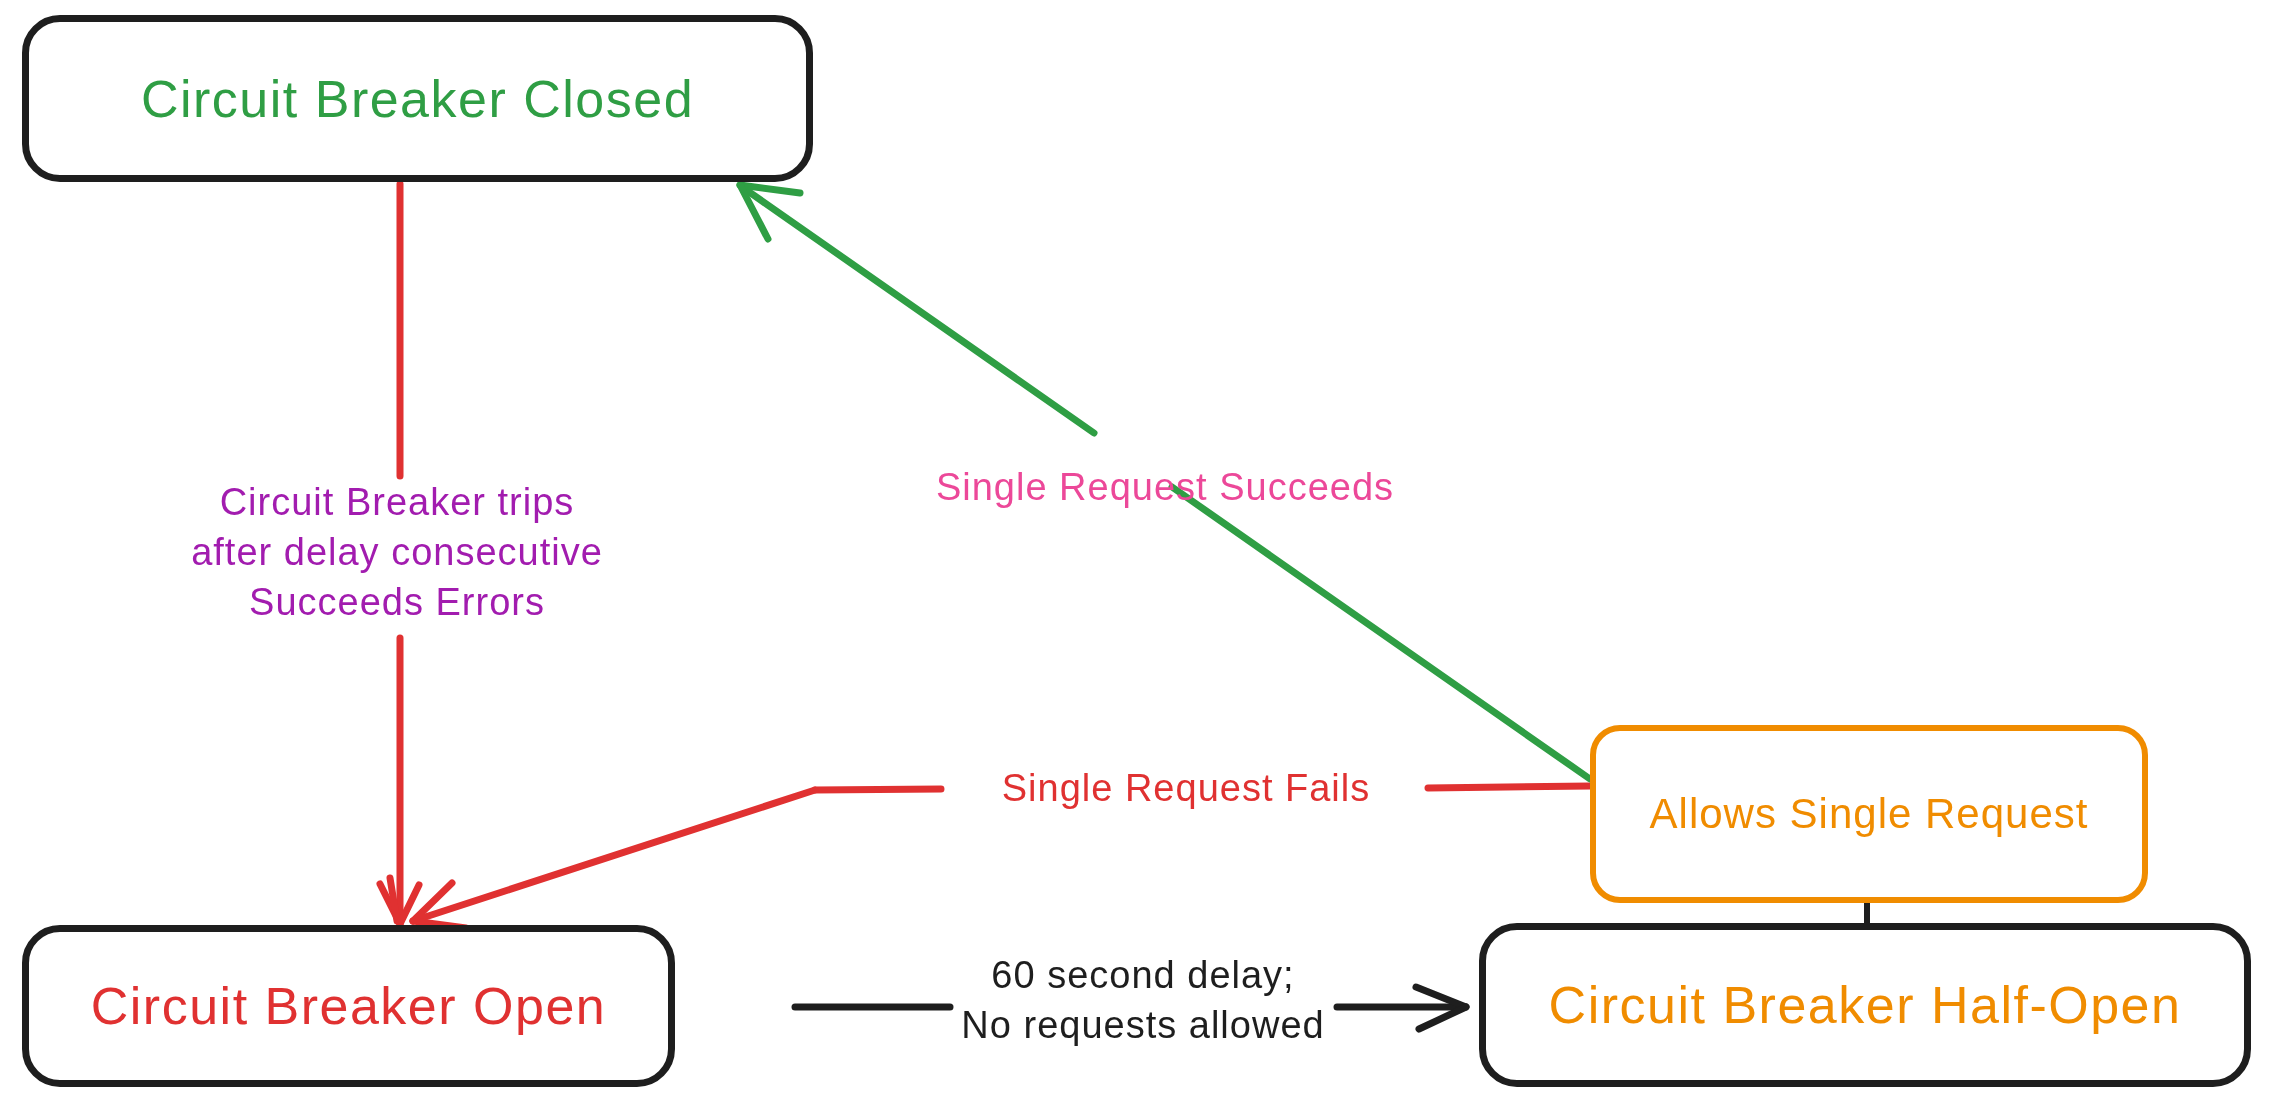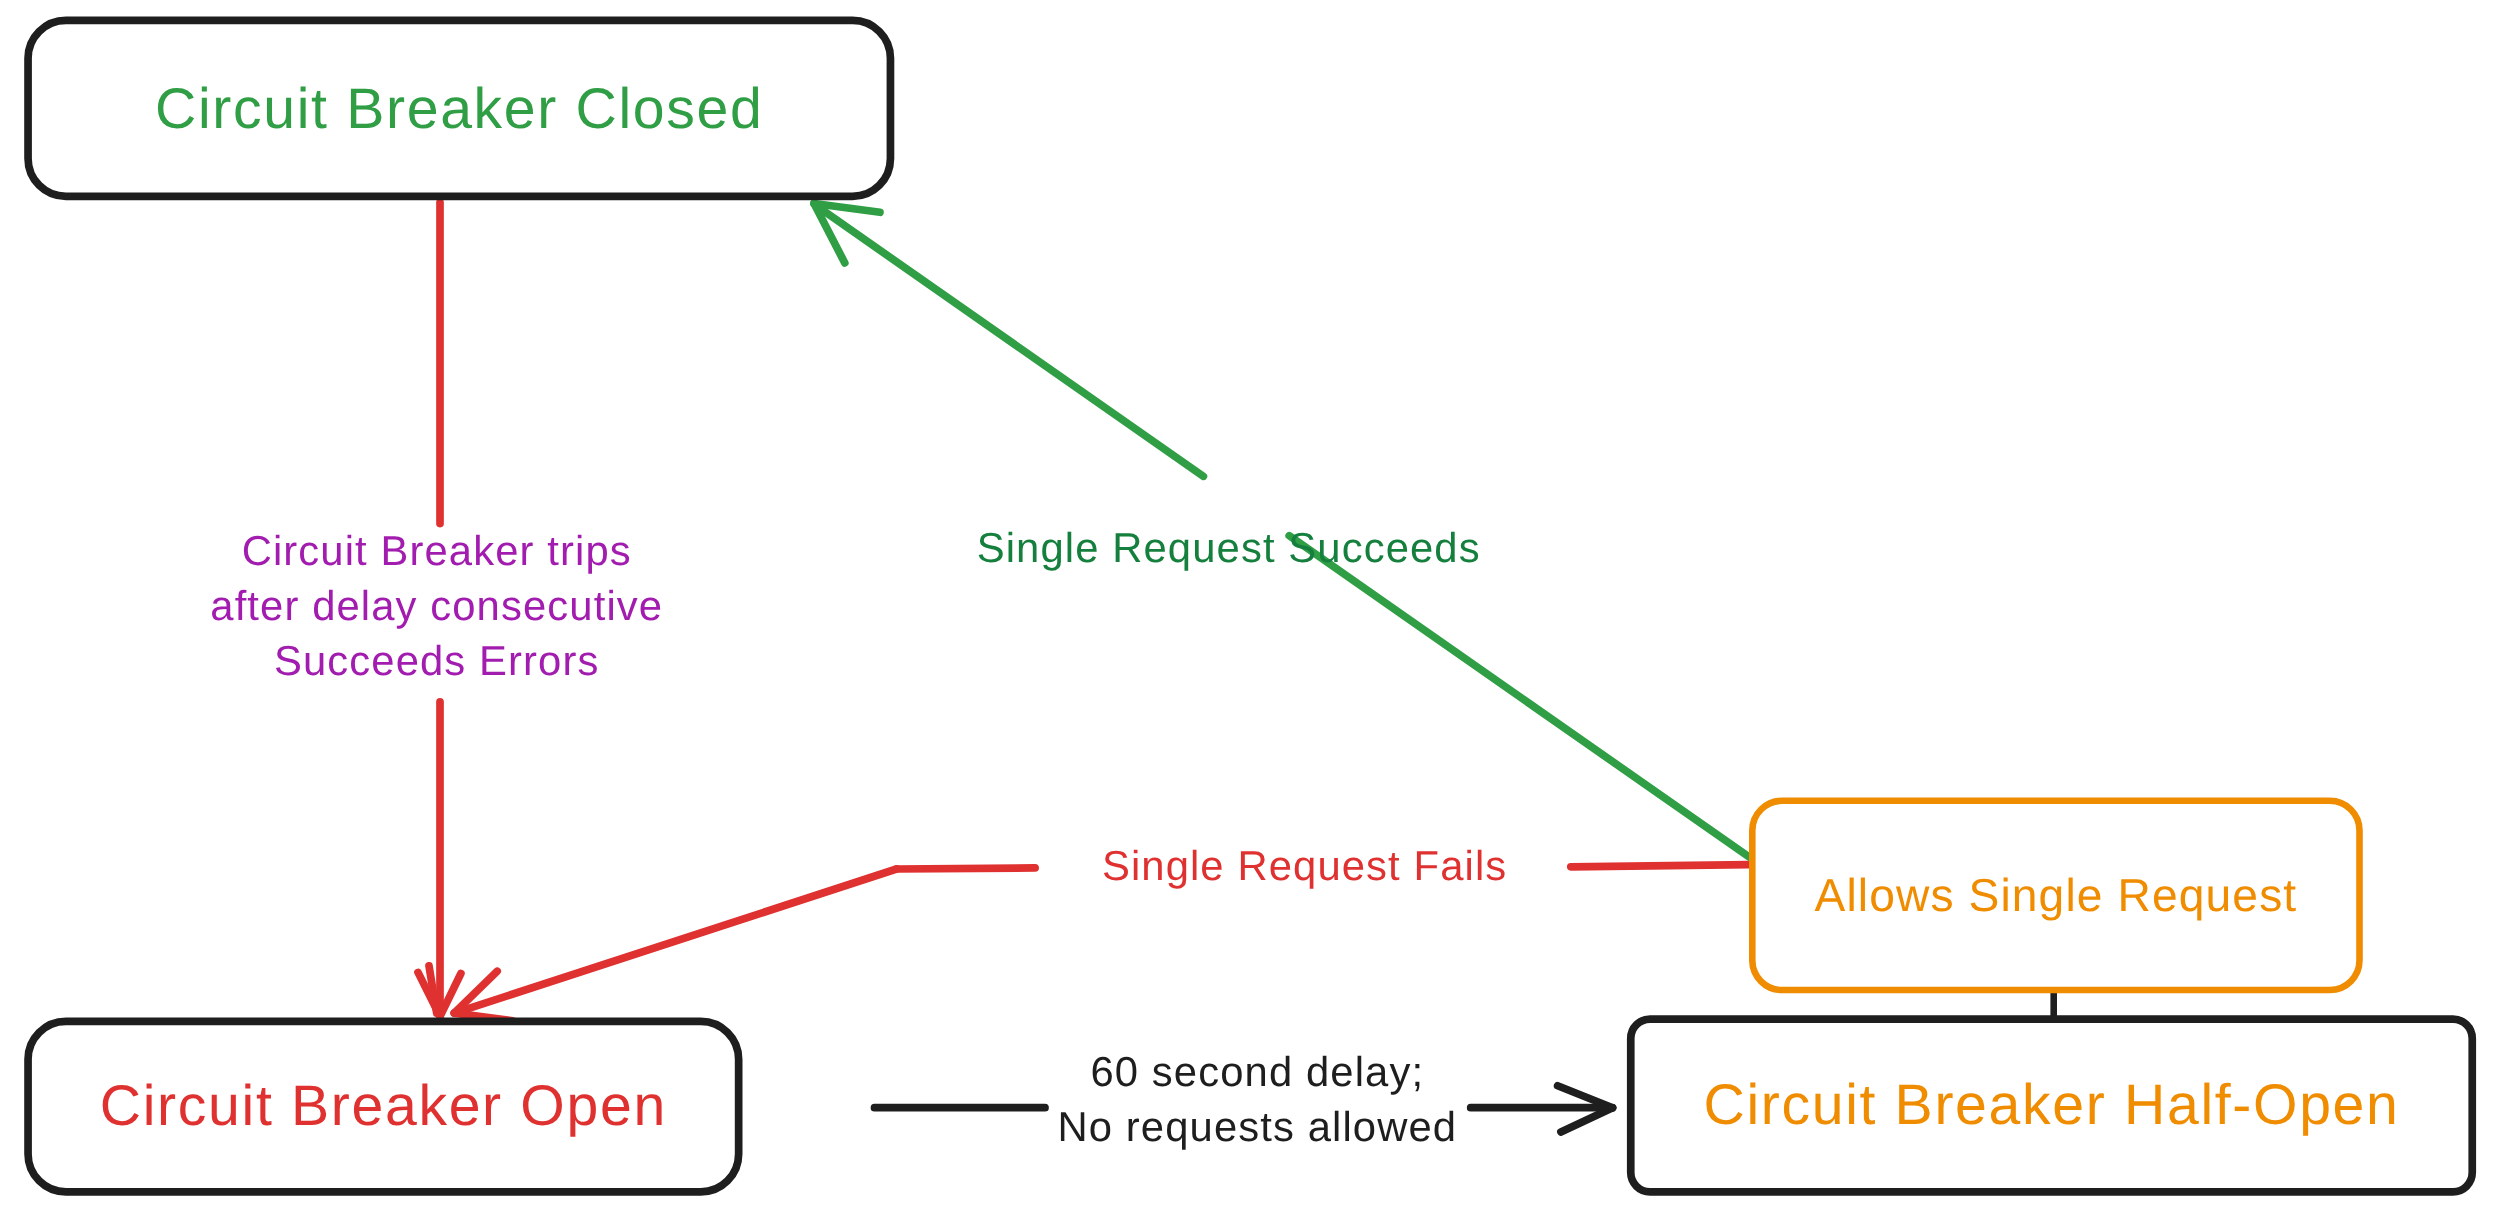--- a/index.html
+++ b/index.html
@@ -99,35 +99,35 @@
   </svg>
 
   <div class="node" style="left: 22px; top: 15px; width: 791px; height: 167px; border-color: rgb(30, 30, 30);">
     <span class="node-label" style="color: rgb(47, 158, 68);">Circuit Breaker Closed</span>
   </div>
 
   <div class="node" style="left: 22px; top: 925px; width: 653px; height: 162px; border-color: rgb(30, 30, 30);">
     <span class="node-label" style="color: rgb(224, 49, 49);">Circuit Breaker Open</span>
   </div>
 
-  <div class="node" style="left: 1479px; top: 923px; width: 772px; height: 164px; border-color: rgb(30, 30, 30); border-radius: 21px;">
+  <div class="node" style="left: 1479px; top: 923px; width: 772px; height: 164px; border-color: rgb(30, 30, 30);">
     <span class="node-label" style="color: rgb(240, 140, 0);">Circuit Breaker Half-Open</span>
   </div>
 
   <div class="node node-small" style="left: 1590px; top: 725px; width: 558px; height: 178px; border-color: rgb(240, 140, 0);">
     <span class="node-label" style="color: rgb(240, 140, 0);">Allows Single Request</span>
   </div>
 
   <div class="edge-label" style="left: 397px; top: 552px; color: #a21caf;">
     <div>Circuit Breaker trips</div>
     <div>after delay consecutive</div>
     <div>Succeeds Errors</div>
   </div>
 
-  <div class="edge-label" style="left: 1117px; top: 487px; color: #15803d; margin-top: 12px;">Single Request Succeeds</div>
+  <div class="edge-label" style="left: 1165px; top: 487px; color: #ec4899;">Single Request Succeeds</div>
 
   <div class="edge-label" style="left: 1186px; top: 788px; color: rgb(224, 49, 49);">Single Request Fails</div>
 
   <div class="edge-label" style="left: 1143px; top: 1000px; color: rgb(30, 30, 30);">
     <div>60 second delay;</div>
     <div>No requests allowed</div>
   </div>
 
 </div>
 

